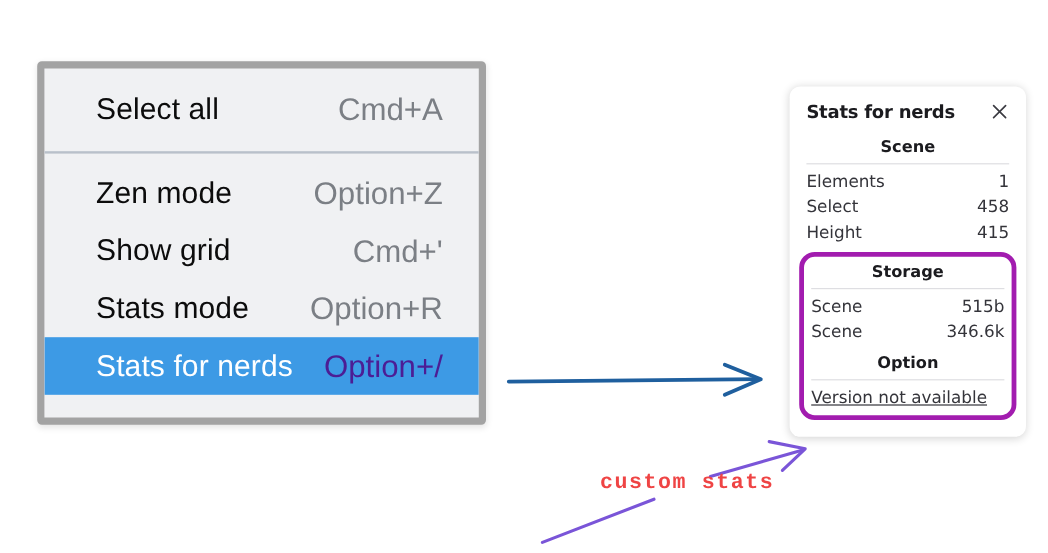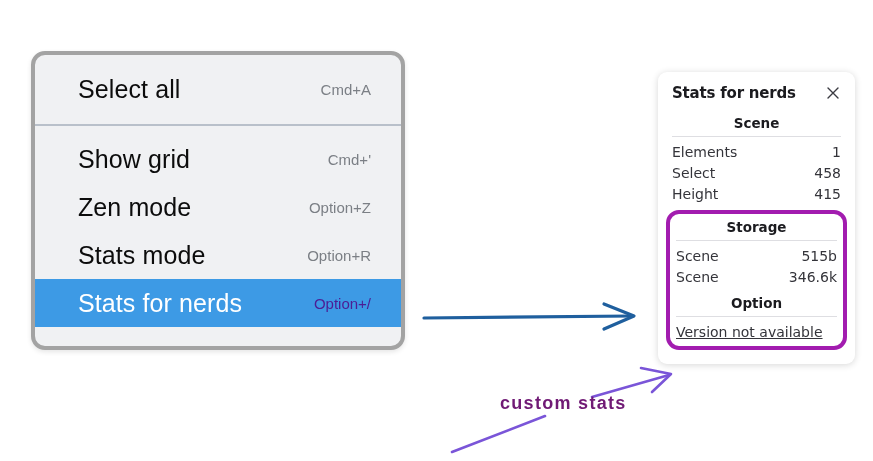--- a/index.html
+++ b/index.html
@@ -15,22 +15,22 @@
     position: relative;
   }
 
   
   .context-menu {
     position: absolute;
     left: 31px;
     top: 51px;
     width: 374px;
     background: #f0f1f3;
-    border: 4px solid #a3a3a3;
-    border-radius: 14px;
+    border: 6px solid #a3a3a3;
+    border-radius: 4px;
     box-shadow: 0 2px 5px rgba(0,0,0,0.10);
     overflow: hidden;
     box-sizing: border-box;
   }
   .menu-group {
     padding: 7px 0 6px 0;
   }
   .menu-group.first {
     padding: 10px 0 11px 0;
     border-bottom: 2px solid #b9c0ca;
@@ -47,21 +47,21 @@
     box-sizing: border-box;
     cursor: default;
   }
   .menu-item .label {
     font-size: 25px;
     color: #0c0c0c;
     letter-spacing: 0.1px;
     white-space: nowrap;
   }
   .menu-item .shortcut {
-    font-size: 15px;
+    font-size: 26px;
     color: #7b7f85;
     white-space: nowrap;
   }
   .menu-item.selected {
     background: #3d9ae5;
   }
   .menu-item.selected .label { color: #ffffff; }
   .menu-item.selected .shortcut { color: #4c1d95; }
   .menu-footer-space { height: 19px; }
 
@@ -138,48 +138,48 @@
     position: absolute;
     left: 0; top: 0;
     width: 873px;
     height: 461px;
     pointer-events: none;
   }
   .annot-text {
     position: absolute;
     left: 500px;
     top: 393px;
-    font-family: Liberation Sans, sans-serif;
+    font-family: Liberation Mono, monospace;
     font-size: 18px;
     font-weight: bold;
-    color: #701a75;
+    color: #ef4444;
     letter-spacing: 1.3px;
     white-space: nowrap;
   }
 </style>
 </head>
 <body>
 
 <div class="context-menu">
 
   <div class="menu-group first">
     <div class="menu-item">
       <span class="label">Select all</span>
       <span class="shortcut">Cmd+A</span>
     </div>
   </div>
 
   <div class="menu-group last">
     <div class="menu-item">
+      <span class="label">Zen mode</span>
+      <span class="shortcut">Option+Z</span>
+    </div>
+    <div class="menu-item">
       <span class="label">Show grid</span>
       <span class="shortcut">Cmd+'</span>
-    </div>
-    <div class="menu-item">
-      <span class="label">Zen mode</span>
-      <span class="shortcut">Option+Z</span>
     </div>
     <div class="menu-item">
       <span class="label">Stats mode</span>
       <span class="shortcut">Option+R</span>
     </div>
     <div class="menu-item selected">
       <span class="label">Stats for nerds</span>
       <span class="shortcut">Option+/</span>
     </div>
     <div class="menu-footer-space"></div>

